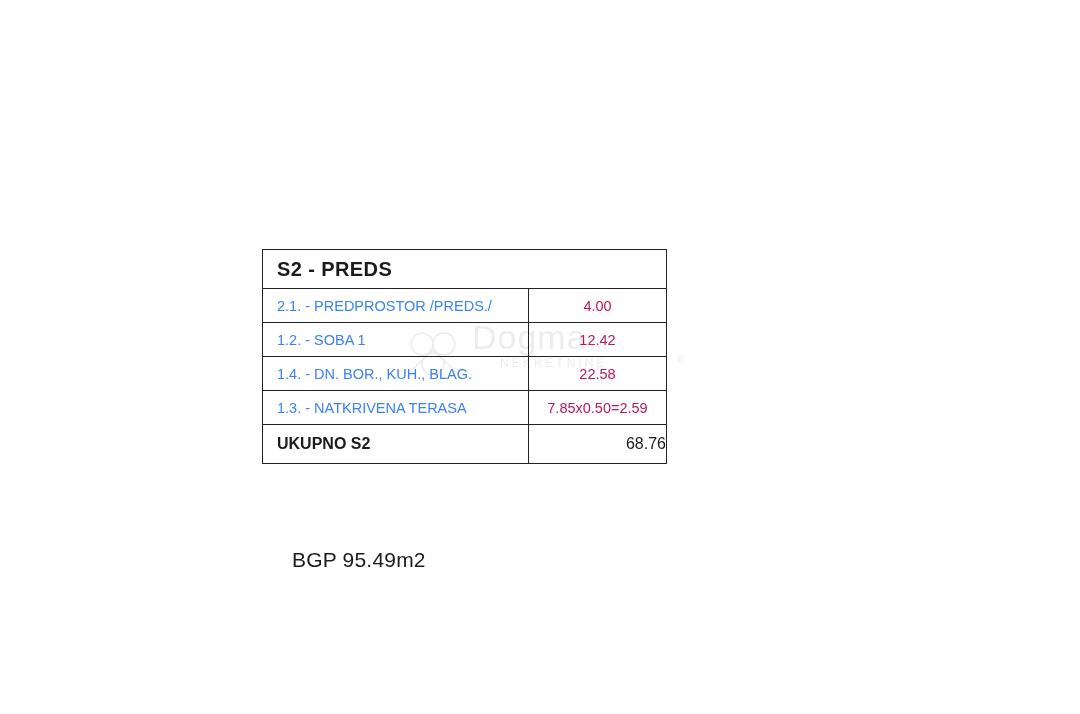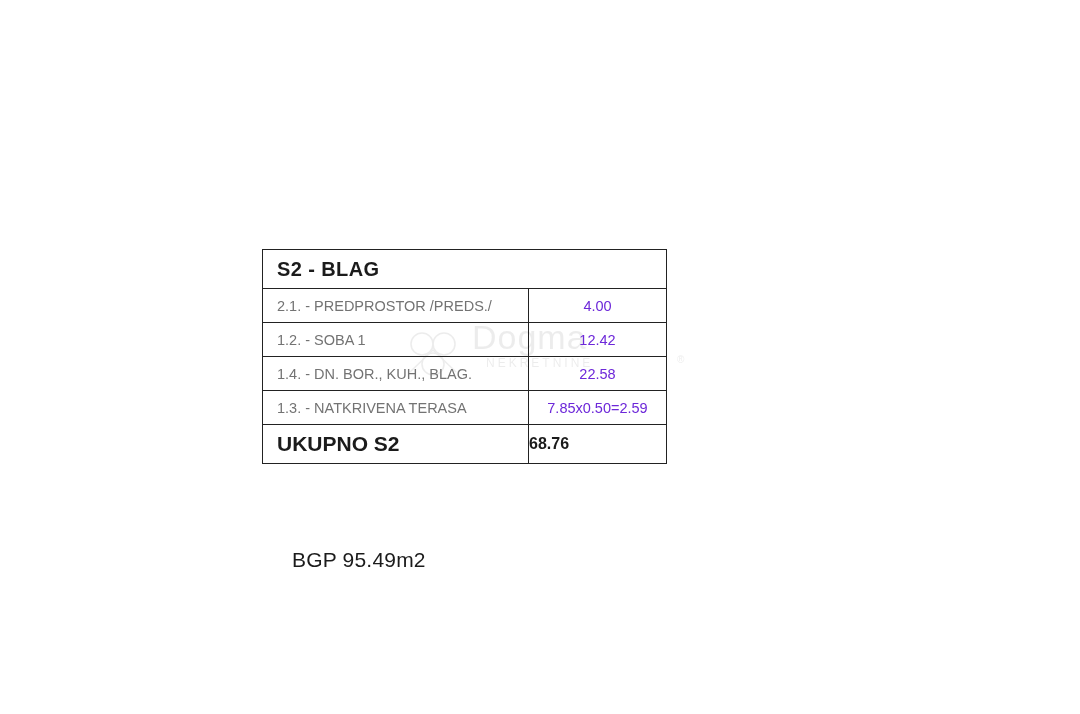--- a/index.html
+++ b/index.html
@@ -38,21 +38,21 @@
     position: absolute;
     left: 72px;
     top: 0px;
     font-size: 34px;
     letter-spacing: 1px;
     font-family: "Liberation Sans", sans-serif;
     color: #6d6d6d;
   }
   .wm-sub {
     position: absolute;
-    left: 86px;
+    left: 100px;
     top: 38px;
     font-size: 12px;
     letter-spacing: 3px;
     color: #6d6d6d;
     text-align: center;
   }
   .wm-reg {
     position: absolute;
     left: 277px;
     top: 36px;
@@ -89,44 +89,44 @@
     height: 38px;
     font-size: 20px;
     font-weight: bold;
     color: #1b1b1b;
     padding-left: 14px !important;
     letter-spacing: 0.4px;
   }
   .row-label {
     height: 33px;
     font-size: 14.5px;
-    color: #737373;
+    color: #3b82f6;
     padding-left: 14px !important;
     white-space: nowrap;
   }
   .row-value {
     height: 33px;
     font-size: 14.5px;
-    color: #6d28d9;
+    color: #be185d;
     text-align: center;
     white-space: nowrap;
   }
   .total-label {
     height: 38px;
-    font-size: 21px;
+    font-size: 16px;
     font-weight: bold;
     color: #1b1b1b;
     padding-left: 14px !important;
   }
   .total-value {
     height: 38px;
     font-size: 16px;
-    font-weight: bold;
+    font-weight: normal;
     color: #1b1b1b;
-    text-align: left;
+    text-align: right;
   }
   .col-label { width: 266px; }
   .col-value { width: 138px; }
 
   .bgp {
     position: absolute;
     left: 276px;
     top: 548px;
     font-size: 21px;
     color: #1b1b1b;
@@ -155,21 +155,21 @@
   </div>
 
   <div class="table-wrap">
     <table class="spec">
       <colgroup>
         <col class="col-label">
         <col class="col-value">
       </colgroup>
       <tbody>
         <tr>
-          <td class="title-cell" colspan="2">S2 - BLAG</td>
+          <td class="title-cell" colspan="2">S2 - PREDS</td>
         </tr>
 
         <tr>
           <td class="row-label">2.1. - PREDPROSTOR /PREDS./</td>
           <td class="row-value">4.00</td>
         </tr>
         <tr>
           <td class="row-label">1.2. - SOBA 1</td>
           <td class="row-value">12.42</td>
         </tr>

